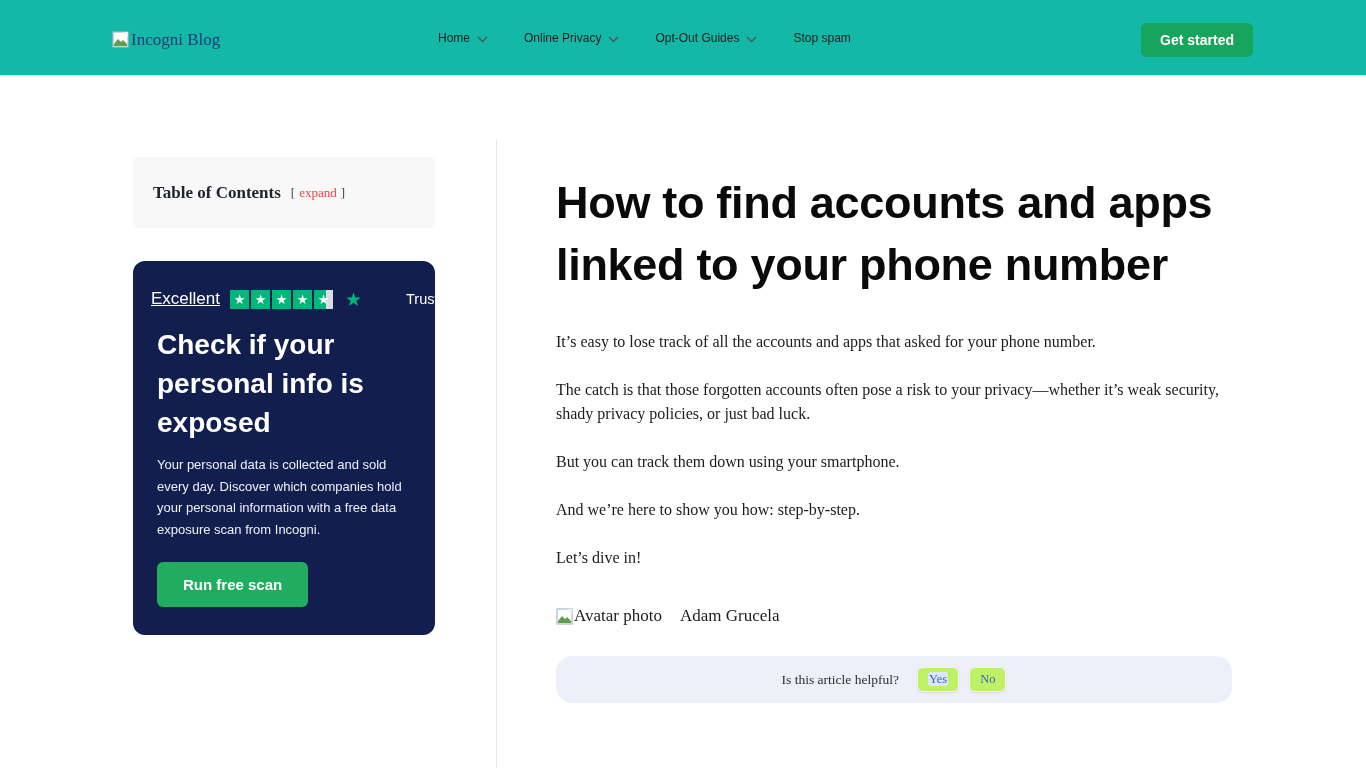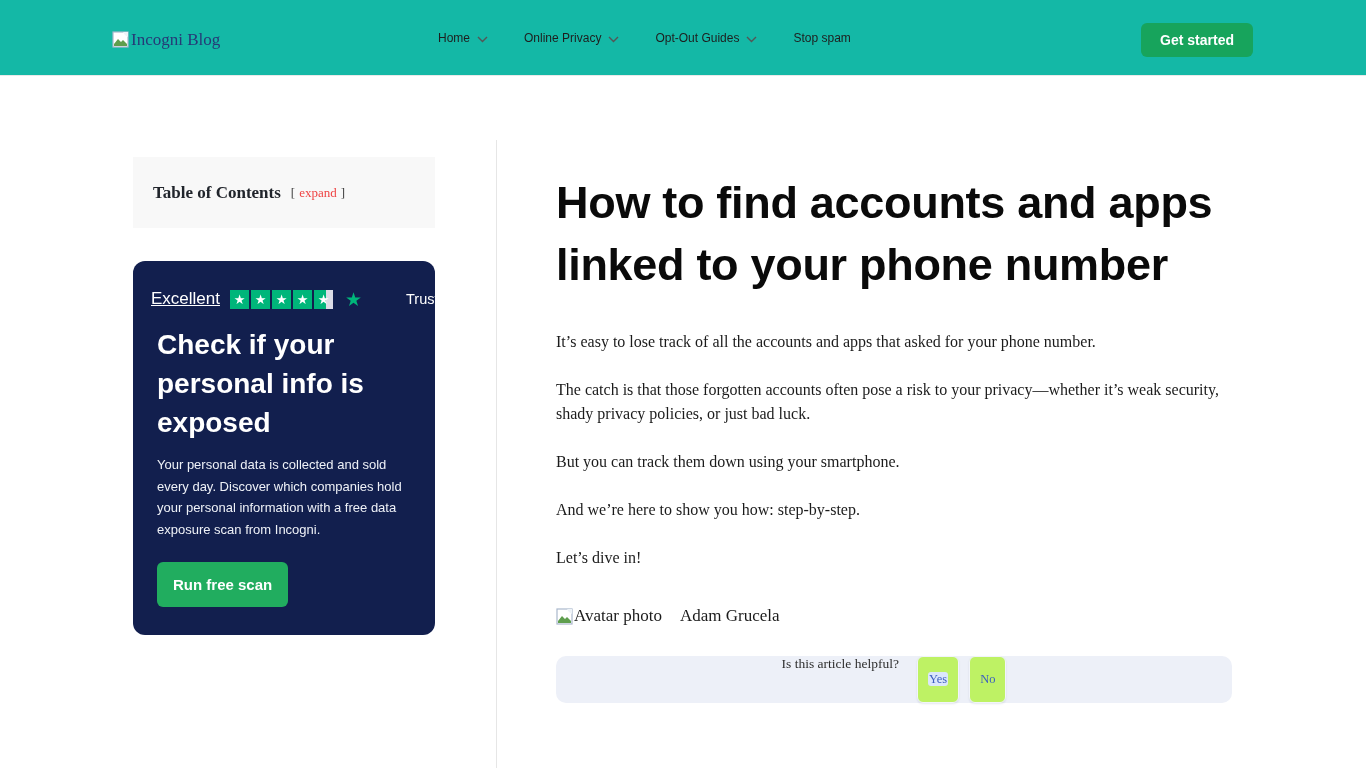--- a/index.html
+++ b/index.html
@@ -36,35 +36,35 @@
   .tp-stars { display:flex; gap:2px; }
   .star-box { width:19px; height:19px; background:#00b67a; display:flex; align-items:center;
               justify-content:center; color:#fff; font-size:13px; line-height:1; }
   .star-box.partial { background:linear-gradient(90deg,#00b67a 65%,#dcdce6 65%); }
   .tp-logo { display:flex; align-items:center; gap:4px; margin-left:2px; }
   .tp-logo-star { color:#00b67a; font-size:19px; line-height:1; }
   .tp-logo-name { color:#fff; font-size:14.5px;margin-left:40px; }
   .promo-heading { margin-top:16px; font-size:28px; line-height:39px; font-weight:bold; color:#fff; }
   .promo-body { margin-top:12px; font-size:13px; line-height:21.5px; color:#eef1f7; }
   .promo-btn { margin-top:22px; background:#21ad5f; border:none; border-radius:6px; color:#fff;
-               font-weight:bold; font-size:15px; padding:14px 16px; cursor:pointer;
+               font-weight:bold; font-size:15px; padding:14px 26px; cursor:pointer;
                font-family:"Liberation Sans", sans-serif; }
 
   
   .main { position:absolute; left:556px; top:172px; width:676px; }
   .article-title { font-size:45px; line-height:62px; font-weight:bold; color:#0a0a0a;
                    letter-spacing:-0.3px; margin-bottom:34px; }
   .article-body p { font-family:"Liberation Serif", serif; font-size:16px; line-height:24px;
                     color:#1b1b1b; margin-bottom:24px; }
   .author-row { margin-top:36px; display:flex; align-items:center; cursor:pointer; }
   .author-alt { display:flex; align-items:flex-start; font-family:"Liberation Serif", serif;
                 font-size:17px; color:#1b1b1b;justify-content:center; }
   .author-name { margin-left:18px; font-family:"Liberation Serif", serif; font-size:17px; color:#1b1b1b; }
-  .feedback { margin-top:30px; width:676px; height:47px; background:#edf0f8; border-radius:10px;
-              display:flex; justify-content:center; gap:10px; }
+  .feedback { margin-top:30px; width:676px; height:47px; background:#edf0f8; border-radius:16px;
+              display:flex; align-items:center; justify-content:center; gap:10px; }
   .feedback-q { font-family:"Liberation Serif", serif; font-size:13.5px; color:#2e2e2e; margin-right:8px; }
   .fb-btn { background:#bef264; border:1px solid #f2f4fa; border-radius:6px; padding:4px 10px;
             font-family:"Liberation Serif", serif; font-size:12.5px; color:#3d5fc0; cursor:pointer;
             box-shadow:0 1px 2px rgba(40,60,120,0.12); }
   .fb-btn .hl { background:#dbe7fb; border-radius:3px; padding:0 1px; }
 </style>
 </head>
 <body>
 
 <div class="header">

